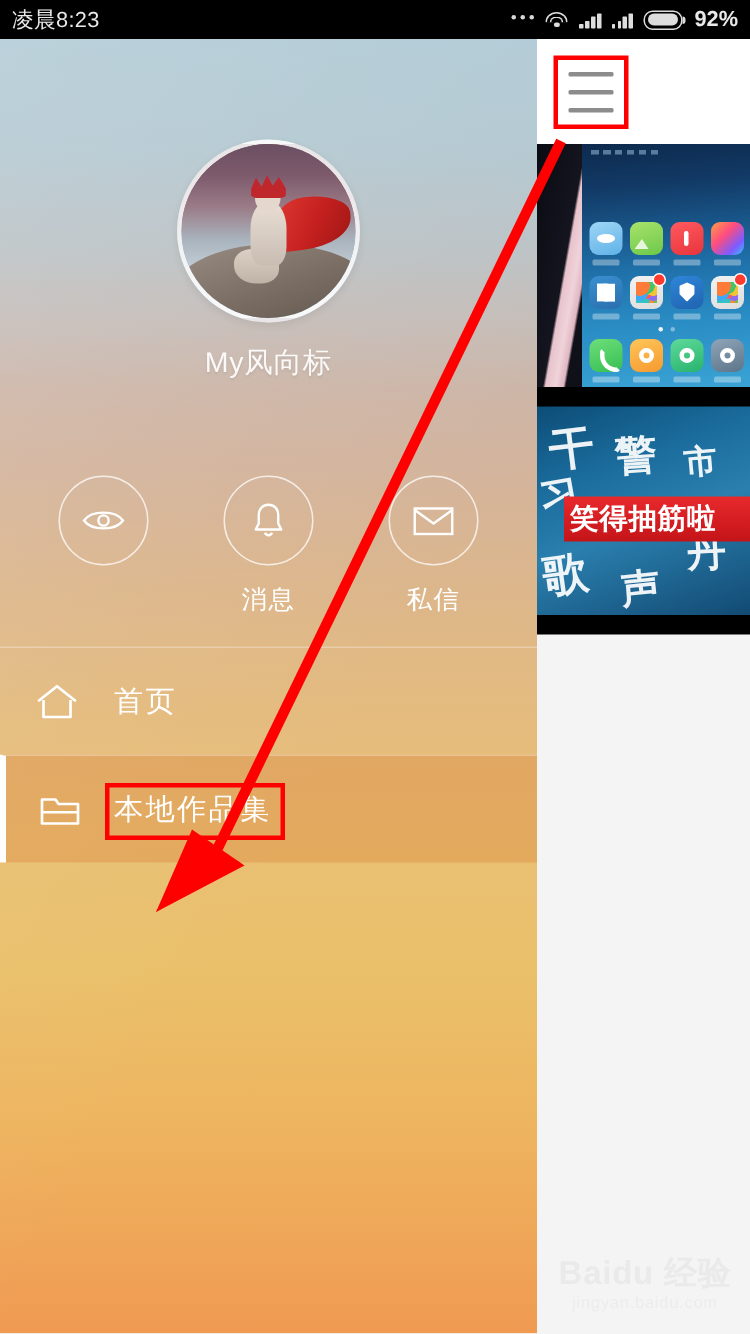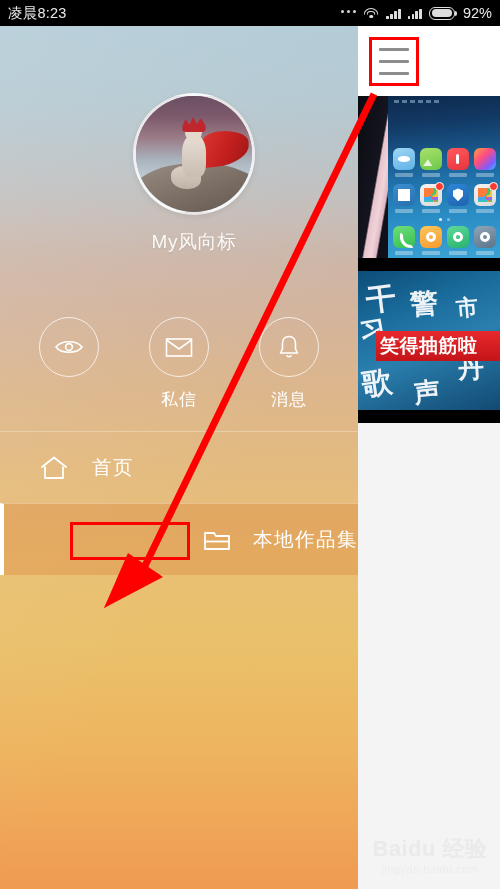--- a/index.html
+++ b/index.html
@@ -13,21 +13,21 @@
   #phone { position:relative; width:500px; height:889px; overflow:hidden; background:#f4f4f4; }
 
   
   .statusbar{
     position:absolute; top:0; left:0; width:500px; height:26px;
     background:#000; color:#e8e8e8;
     display:flex; align-items:center; justify-content:space-between;
     padding:0 8px 0 8px; z-index:60;
   }
   .sb-time{ font-size:14.5px; letter-spacing:.2px; color:#e9e9e9; }
-  .sb-right{ display:flex; align-items:center; gap:7px; }
+  .sb-right{ display:flex; align-items:center; gap:7px;font-weight:bold; }
   .dots{ display:flex; gap:3px; align-items:center; padding-bottom:3px;}
   .dots i{ width:3px;height:3px;border-radius:50%;background:#d8d8d8;display:block;}
   .wifi{ width:16px;height:13px; position:relative; }
   .wifi span{ position:absolute; left:50%; transform:translateX(-50%);
      border:1.6px solid #ddd; border-bottom:none; border-radius:50% 50% 0 0 / 100% 100% 0 0; }
   .wifi .w1{ width:15px;height:7px; top:1px;}
   .wifi .w2{ width:9px;height:4.5px; top:4px;}
   .wifi .w3{ width:3.5px;height:3.5px; top:8px; border-radius:50%; background:#ddd; border:none;}
   .sig{ display:flex; align-items:flex-end; gap:1.3px; height:12px;}
   .sig i{ width:2.6px; background:#ddd; display:block; border-radius:.5px;}
@@ -149,21 +149,21 @@
        #b2cbd6 0%, #b4c9d2 8%, #bcc3c6 16%, #c6bdb8 22%,
        #cdb6a8 27%, #d3b49d 33%, #dcb68c 42%, #e4bb7e 52%,
        #e9c074 62%, #eac06a 72%, #eeb45f 84%, #f09a52 100%);
     overflow:hidden;
   }
   .drawer:before{ 
     content:""; position:absolute; inset:0;
     background:linear-gradient(120deg, rgba(255,255,255,.12) 0%, rgba(255,255,255,.03) 38%, rgba(255,255,255,0) 60%);
     pointer-events:none;
   }
-  .profile{ position:absolute; top:67px; left:0; width:388px; text-align:center;}
+  .profile{ position:absolute; top:67px; left:0; width:358px; text-align:center;}
   .avatar{
     width:122px; height:122px; border-radius:50%; margin:0 auto;
     border:3px solid rgba(255,255,255,.85); overflow:hidden; position:relative;
     box-shadow:0 2px 6px rgba(0,0,0,.08);
     background:linear-gradient(180deg,#6d5566 0%,#7a5d6b 22%,#8c7080 38%,#9aa6b4 58%,#b3c3cf 78%,#c6d2da 100%);
   }
   .av-sky{ position:absolute; inset:0;
     background:linear-gradient(180deg,#6b4f62 0%,#7d5a6c 18%,#9a7b86 36%,#a9b3bd 55%,#c2ced6 72%,#d2dbe1 100%);}
   .av-rock{ position:absolute; left:-8%; bottom:-4%; width:118%; height:46%;
     background:linear-gradient(160deg,#9b8f86 0%,#7f7268 45%,#5d534b 100%);
@@ -187,24 +187,24 @@
   .circles{ position:absolute; top:291px; left:0; width:358px;
      display:flex; justify-content:space-around; padding:0 14px;}
   .cbtn{ width:86px; text-align:center; }
   .cring{ width:60px;height:60px;border-radius:50%;border:1.4px solid rgba(255,255,255,.75);
      margin:0 auto; display:flex;align-items:center;justify-content:center;}
   .clabel{ margin-top:11px; color:#fff; font-size:17px; letter-spacing:1px;}
 
   .menu{ position:absolute; top:405px; left:0; width:358px; }
   .mrow{ height:72px; display:flex; align-items:center; position:relative;
      border-top:1px solid rgba(255,255,255,.30);}
-  .mrow:first-child{ border-top:1px solid rgba(255,255,255,.30);padding-left:16px;}
+  .mrow:first-child{ border-top:1px solid rgba(255,255,255,.30);}
   .mrow .micon{ width:76px; display:flex; justify-content:center; align-items:center;}
   .mrow .mlabel{ color:#fff; font-size:19.5px; letter-spacing:1.5px;}
-  .mrow.active{ background:rgba(216,120,45,.30); border-left:4px solid #fff;justify-content:flex-end;}
+  .mrow.active{ background:rgba(216,120,45,.30); border-left:4px solid #fff;}
   .mrow.active .micon{ width:72px;}
   .hl-box2{ position:absolute; left:66px; top:18px; width:120px; height:38px;
      border:3px solid #ff0000; pointer-events:none;}
 
   
   .arrow{ position:absolute; inset:0; z-index:50; pointer-events:none;}
 </style>
 </head>
 <body>
 
@@ -330,36 +330,36 @@
         <div class="cring">
           <svg width="30" height="20" viewBox="0 0 30 20">
             <path d="M2 10 C7 3, 23 3, 28 10 C23 17, 7 17, 2 10 Z" fill="none" stroke="#fff" stroke-width="1.6"></path>
             <circle cx="15" cy="10" r="3.4" fill="none" stroke="#fff" stroke-width="1.6"></circle>
           </svg>
         </div>
       </div>
 
       <div class="cbtn">
         <div class="cring">
+          <svg width="24" height="26" viewBox="0 0 24 26">
+            <path d="M12 2.5 C7.6 2.5 5.5 5.8 5.5 9.4 L5.5 15 L3.5 19 L20.5 19 L18.5 15 L18.5 9.4 C18.5 5.8 16.4 2.5 12 2.5 Z" fill="none" stroke="#fff" stroke-width="1.6" stroke-linejoin="round"></path>
+            <path d="M9.6 21.2 A2.6 2.6 0 0 0 14.4 21.2" fill="none" stroke="#fff" stroke-width="1.6"></path>
+          </svg>
+        </div>
+        <div class="clabel">消息</div>
+      </div>
+
+      <div class="cbtn">
+        <div class="cring">
           <svg width="28" height="21" viewBox="0 0 28 21">
             <rect x="1.5" y="2" width="25" height="17" fill="none" stroke="#fff" stroke-width="1.6"></rect>
             <path d="M1.5 3 L14 12 L26.5 3" fill="none" stroke="#fff" stroke-width="1.6"></path>
           </svg>
         </div>
         <div class="clabel">私信</div>
-      </div>
-
-      <div class="cbtn">
-        <div class="cring">
-          <svg width="24" height="26" viewBox="0 0 24 26">
-            <path d="M12 2.5 C7.6 2.5 5.5 5.8 5.5 9.4 L5.5 15 L3.5 19 L20.5 19 L18.5 15 L18.5 9.4 C18.5 5.8 16.4 2.5 12 2.5 Z" fill="none" stroke="#fff" stroke-width="1.6" stroke-linejoin="round"></path>
-            <path d="M9.6 21.2 A2.6 2.6 0 0 0 14.4 21.2" fill="none" stroke="#fff" stroke-width="1.6"></path>
-          </svg>
-        </div>
-        <div class="clabel">消息</div>
       </div>
 
     </div>
 
     <div class="menu">
 
       <div class="mrow">
         <div class="micon">
           <svg width="30" height="28" viewBox="0 0 30 28">
             <path d="M3 13 L15 3.5 L27 13" fill="none" stroke="#fff" stroke-width="1.8" stroke-linejoin="round" stroke-linecap="round"></path>

